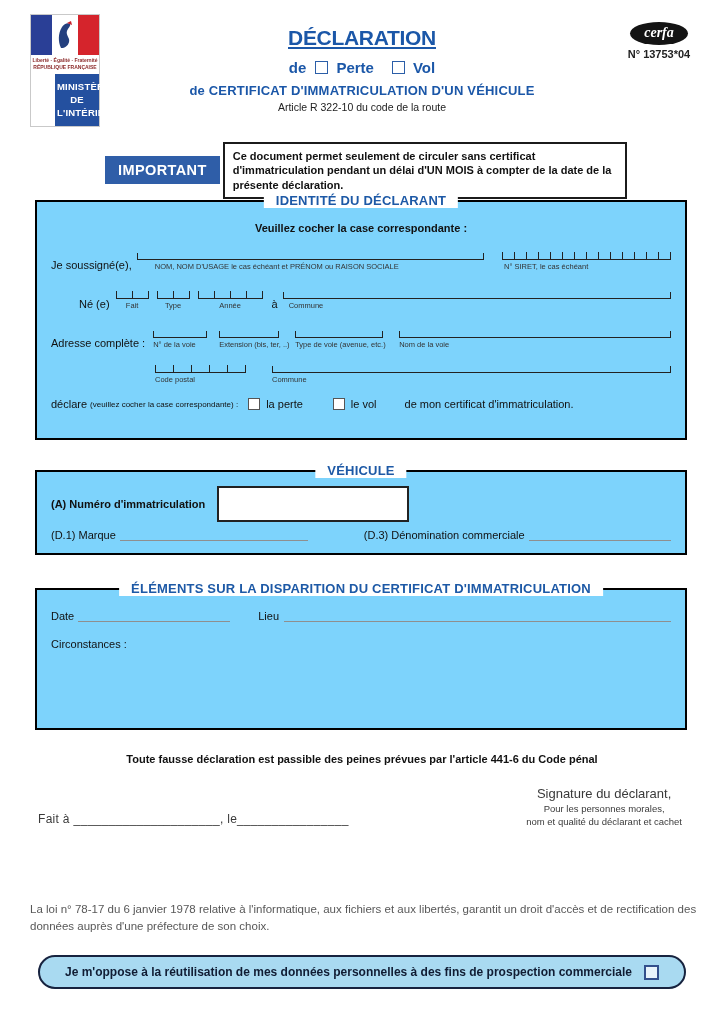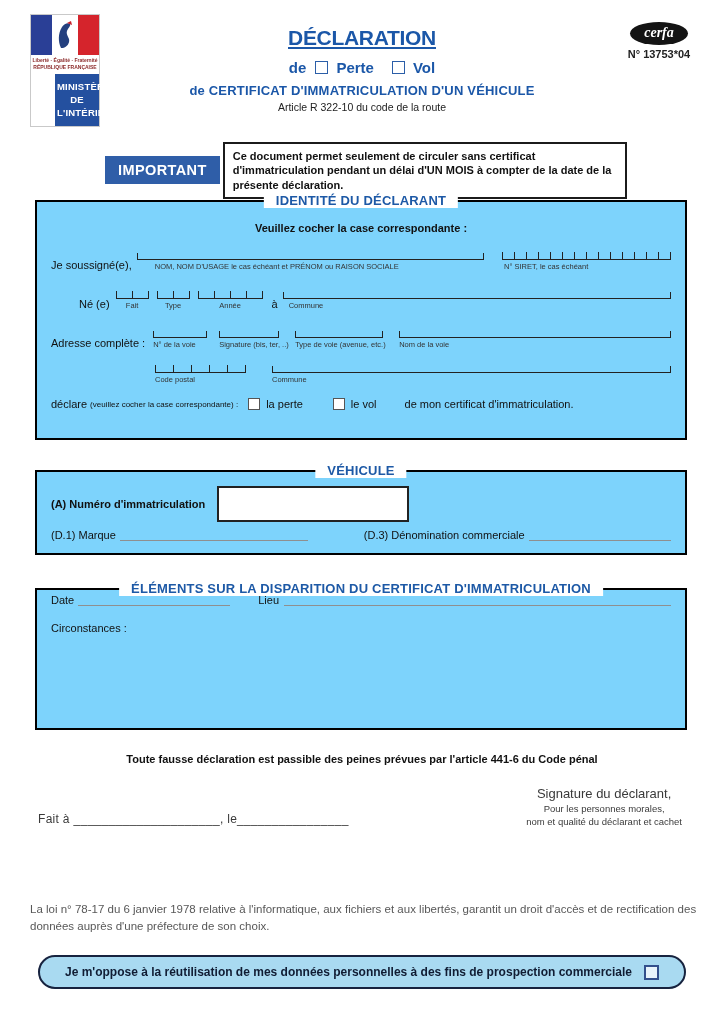--- a/index.html
+++ b/index.html
@@ -195,21 +195,21 @@
       </div>
 
       <div class="row" style="margin-top:17px;">
         <span class="lbl">Adresse complète :</span>
         <div class="fg" style="margin-left:8px;width:54px;">
           <span class="wline"></span>
           <span class="cap">N° de la voie</span>
         </div>
         <div class="fg" style="margin-left:12px;width:60px;">
           <span class="wline"></span>
-          <span class="cap">Signature (bis, ter, ..)</span>
+          <span class="cap">Extension (bis, ter, ..)</span>
         </div>
         <div class="fg" style="margin-left:16px;width:88px;">
           <span class="wline"></span>
           <span class="cap">Type de voie (avenue, etc.)</span>
         </div>
         <div class="fg" style="flex:1;margin-left:16px;">
           <span class="wline"></span>
           <span class="cap">Nom de la voie</span>
         </div>
       </div>
@@ -256,21 +256,21 @@
         <span class="uline" style="width:188px;margin-left:4px;"></span>
         <span style="margin-left:56px;">(D.3) Dénomination commerciale</span>
         <span class="uline" style="flex:1;margin-left:4px;"></span>
       </div>
     </div>
   </div>
 
   <div class="sect" style="top:588px;height:142px;">
     <div class="legend">ÉLÉMENTS SUR LA DISPARITION DU CERTIFICAT D'IMMATRICULATION</div>
     <div class="sect-pad">
-      <div class="row" style="margin-top:4px;font-size:11px;">
+      <div class="row" style="margin-top:20px;font-size:11px;">
         <span>Date</span>
         <span class="uline" style="width:152px;margin-left:4px;"></span>
         <span style="margin-left:28px;">Lieu</span>
         <span class="uline" style="flex:1;margin-left:5px;"></span>
       </div>
       <div style="margin-top:16px;font-size:11px;">Circonstances :</div>
       <div style="height:60px;"></div>
     </div>
   </div>
 

